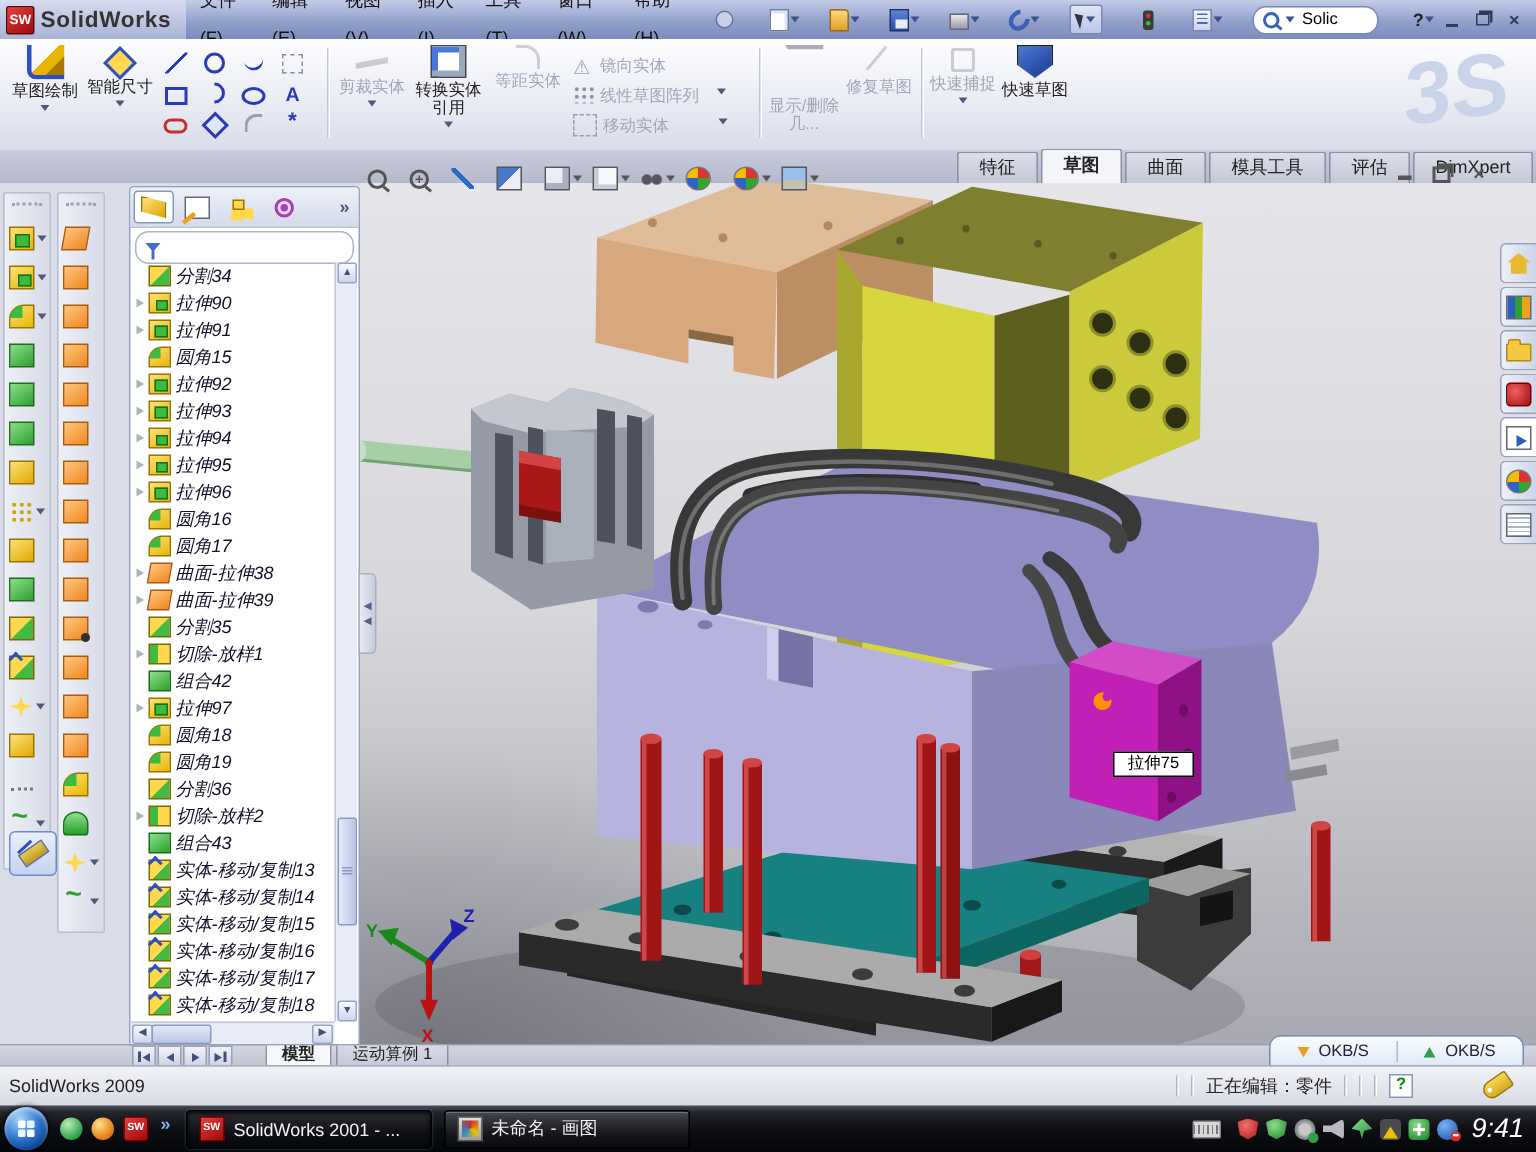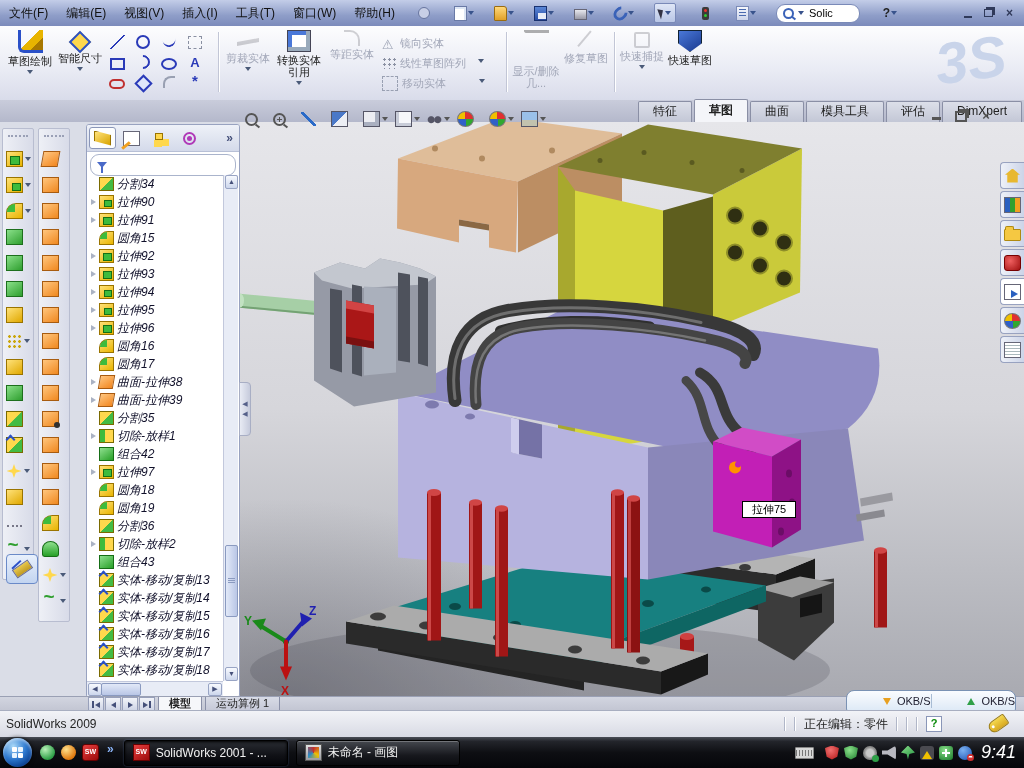--- a/index.html
+++ b/index.html
@@ -208,21 +208,21 @@
   .navb{width:14px;height:13px;background:linear-gradient(#f2f4f9,#ccd2e4);border:1px solid #98a0ba;display:flex;align-items:center;justify-content:center;}
   .tri-l{width:0;height:0;border-top:3px solid transparent;border-bottom:3px solid transparent;border-right:5px solid #45507a;}
   .tri-r{width:0;height:0;border-top:3px solid transparent;border-bottom:3px solid transparent;border-left:5px solid #45507a;}
   .bar-l{width:2px;height:7px;background:#45507a;margin-right:1px;}
   .btab{height:13px;line-height:13px;padding:0 10px;border:1px solid #8a90a8;border-top:none;background:linear-gradient(#d8dbe6,#c6c9d8);font-size:11px;margin-left:3px;}
   .btab.active{background:#f6f7fa;font-weight:bold;}
 
   
   .netwidget{left:846px;top:690px;width:168px;height:20px;background:linear-gradient(#fafcff,#dde9f6);
      border:1px solid #7a92b4;border-radius:8px 8px 3px 3px;display:flex;align-items:center;font-size:11px;color:#223;}
-  .nw-half{flex:1;display:flex;align-items:center;justify-content:flex-end;gap:6px;height:100%;}
+  .nw-half{flex:1;display:flex;align-items:center;justify-content:center;gap:6px;height:100%;}
   .nw-div{width:1px;height:70%;background:#a8bcd4;}
   .arr-down{width:0;height:0;border-left:4px solid transparent;border-right:4px solid transparent;border-top:7px solid #e8a020;}
   .arr-up{width:0;height:0;border-left:4px solid transparent;border-right:4px solid transparent;border-bottom:7px solid #2fa048;}
 
   
   .statusbar{left:0;top:710px;width:1024px;height:27px;background:linear-gradient(#f2f3f7,#d8dae4);
      border-top:1px solid #a8aec0;display:flex;align-items:center;padding:0 6px;box-sizing:border-box;color:#222;}
   .sb-right{margin-left:auto;display:flex;align-items:center;gap:8px;}
   .sb-sep{width:1px;height:14px;background:#b0b6c8;border-right:1px solid #fff;}
   .help-ic{width:14px;height:14px;border:1px solid #8a96b8;background:#fff;color:#0a8a0a;font-weight:bold;font-size:11px;text-align:center;line-height:13px;}
@@ -271,20 +271,24 @@
 
   .tree-label{font-size:12px;}
   .statusleft{font-size:12px;}
 </style>
 </head>
 <body>
 
 <div id="app">
 
   <div class="abs titlebar">
+    <div class="applogo">
+      <div class="swcube">SW</div>
+      <span class="logotext">SolidWorks</span>
+    </div>
     <div class="menubar">
 
     <span class="menu-item">文件(F)</span>
         <span class="menu-item">编辑(E)</span>
         <span class="menu-item">视图(V)</span>
         <span class="menu-item">插入(I)</span>
         <span class="menu-item">工具(T)</span>
         <span class="menu-item">窗口(W)</span>
         <span class="menu-item">帮助(H)</span>
       </div>
@@ -1018,21 +1022,21 @@
           <span class="tri-l"></span>
         </span>
       <span class="navb">
           <span class="tri-r"></span>
         </span>
       <span class="navb">
           <span class="tri-r"></span>
           <span class="bar-l" style="margin:0 0 0 1px;"></span>
         </span>
     </div>
-    <div style="display:flex;">
+    <div style="display:flex;padding-left:19px;">
 
     <span class="btab active"><span>模型</span></span>
         <span class="btab"><span>运动算例 1</span></span>
       </div>
   </div>
 
   <div class="abs netwidget">
     <span class="nw-half">
         <span class="arr-down"></span>
         <span>OKB/S</span>

